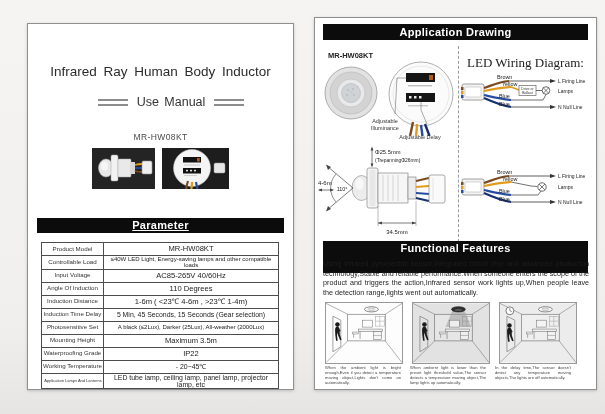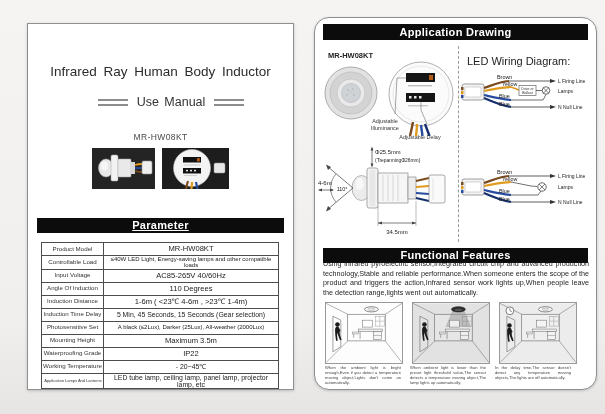--- a/index.html
+++ b/index.html
@@ -2,21 +2,21 @@
 <html><head>
 <meta charset="utf-8">
 <style>
   html,body{margin:0;padding:0;background:#ddd;}
   .canvas{position:relative;width:605px;height:414px;margin:0;
     background:linear-gradient(180deg,#f5f4f2 0%,#f0efed 78%,#e6e5e3 100%);
     font-family:"Liberation Sans",sans-serif;overflow:hidden;}
   .page{position:absolute;background:#fff;border:1px solid #8f8f8f;
     box-shadow:0 1px 3px rgba(0,0,0,.18);overflow:hidden;}
   .left-page{left:19px;top:23px;width:265px;height:365px;margin-left:8px;}
-  .right-page{left:314px;top:17px;width:281px;height:371px;border-radius:15px;}
+  .right-page{left:314px;top:17px;width:281px;height:371px;}
   .section-bar{position:absolute;background:#0c0c0c;color:#fff;font-weight:bold;
     text-align:center;font-size:11px;letter-spacing:.3px;}
   
   .lp-title{position:absolute;top:40px;left:0;right:0;text-align:center;
     font-size:13.5px;color:#2b2b2b;word-spacing:3px;}
   .lp-subtitle{position:absolute;top:71px;left:0;right:0;display:flex;
     align-items:center;justify-content:center;gap:9px;padding-left:21px;}
   .bar{width:30px;height:7px;border-top:2px solid #8d8d8d;border-bottom:2px solid #8d8d8d;box-sizing:border-box;}
   .lp-subtitle-text{font-size:12.5px;color:#333;word-spacing:2px;}
   .lp-model{position:absolute;top:108px;left:0;right:0;text-align:center;
@@ -37,27 +37,27 @@
   
   .rp-app-bar{left:8px;right:8px;top:6px;height:16px;line-height:16px;}
   .rp-divider{position:absolute;left:143px;top:28px;height:196px;border-left:1px dashed #999;}
   .rp-model{position:absolute;left:13px;top:33px;font-size:7.5px;font-weight:bold;color:#222;}
   .rp-front{position:absolute;left:8px;top:47px;width:56px;height:56px;}
   .rp-back{position:absolute;left:70px;top:42px;width:72px;height:76px;}
   .tiny{position:absolute;font-size:11px;line-height:1.15;transform:scale(.5);
     transform-origin:0 0;white-space:pre-line;color:#333;}
   .rp-adj-ill{left:40px;top:100px;width:120px;text-align:center;}
   .rp-adj-delay{left:75px;top:116px;width:120px;text-align:center;}
-  .rp-led-title{position:absolute;left:152px;top:37px;font-size:11px;color:#222;}
+  .rp-led-title{position:absolute;left:152px;top:37px;font-size:13px;color:#222;font-family:Liberation Serif, serif;}
   .rp-wiring1{position:absolute;left:146px;top:50px;width:133px;height:54px;}
   .rp-bulb-title{position:absolute;left:152px;top:121px;font-size:7.5px;color:#222;
     white-space:pre-line;line-height:1.3;}
   .rp-wiring2{position:absolute;left:146px;top:145px;width:133px;height:54px;}
   .rp-dim{position:absolute;left:2px;top:126px;width:140px;height:95px;}
-  .rp-feat-bar{left:8px;right:8px;top:230px;height:15px;line-height:15px;}
+  .rp-feat-bar{left:8px;right:8px;top:223px;height:32px;line-height:15px;}
   .rp-paragraph{position:absolute;left:8px;right:7px;top:241px;font-size:7.2px;
     line-height:1.33;text-align:justify;color:#1e1e1e;}
   .rp-scenes{position:absolute;left:10px;top:284px;display:flex;gap:9px;}
   .scene{width:76px;height:60px;border:1px solid #999;display:block;background:#fff;}
   .rp-captions{position:absolute;left:10px;top:347px;display:flex;gap:9px;}
   .caption{width:76px;height:26px;}
   .caption-inner{width:152px;font-size:8.2px;line-height:1.25;transform:scale(.5);
     transform-origin:0 0;color:#444;text-align:justify;}
   svg text{font-family:"Liberation Sans",sans-serif;}
 </style>

